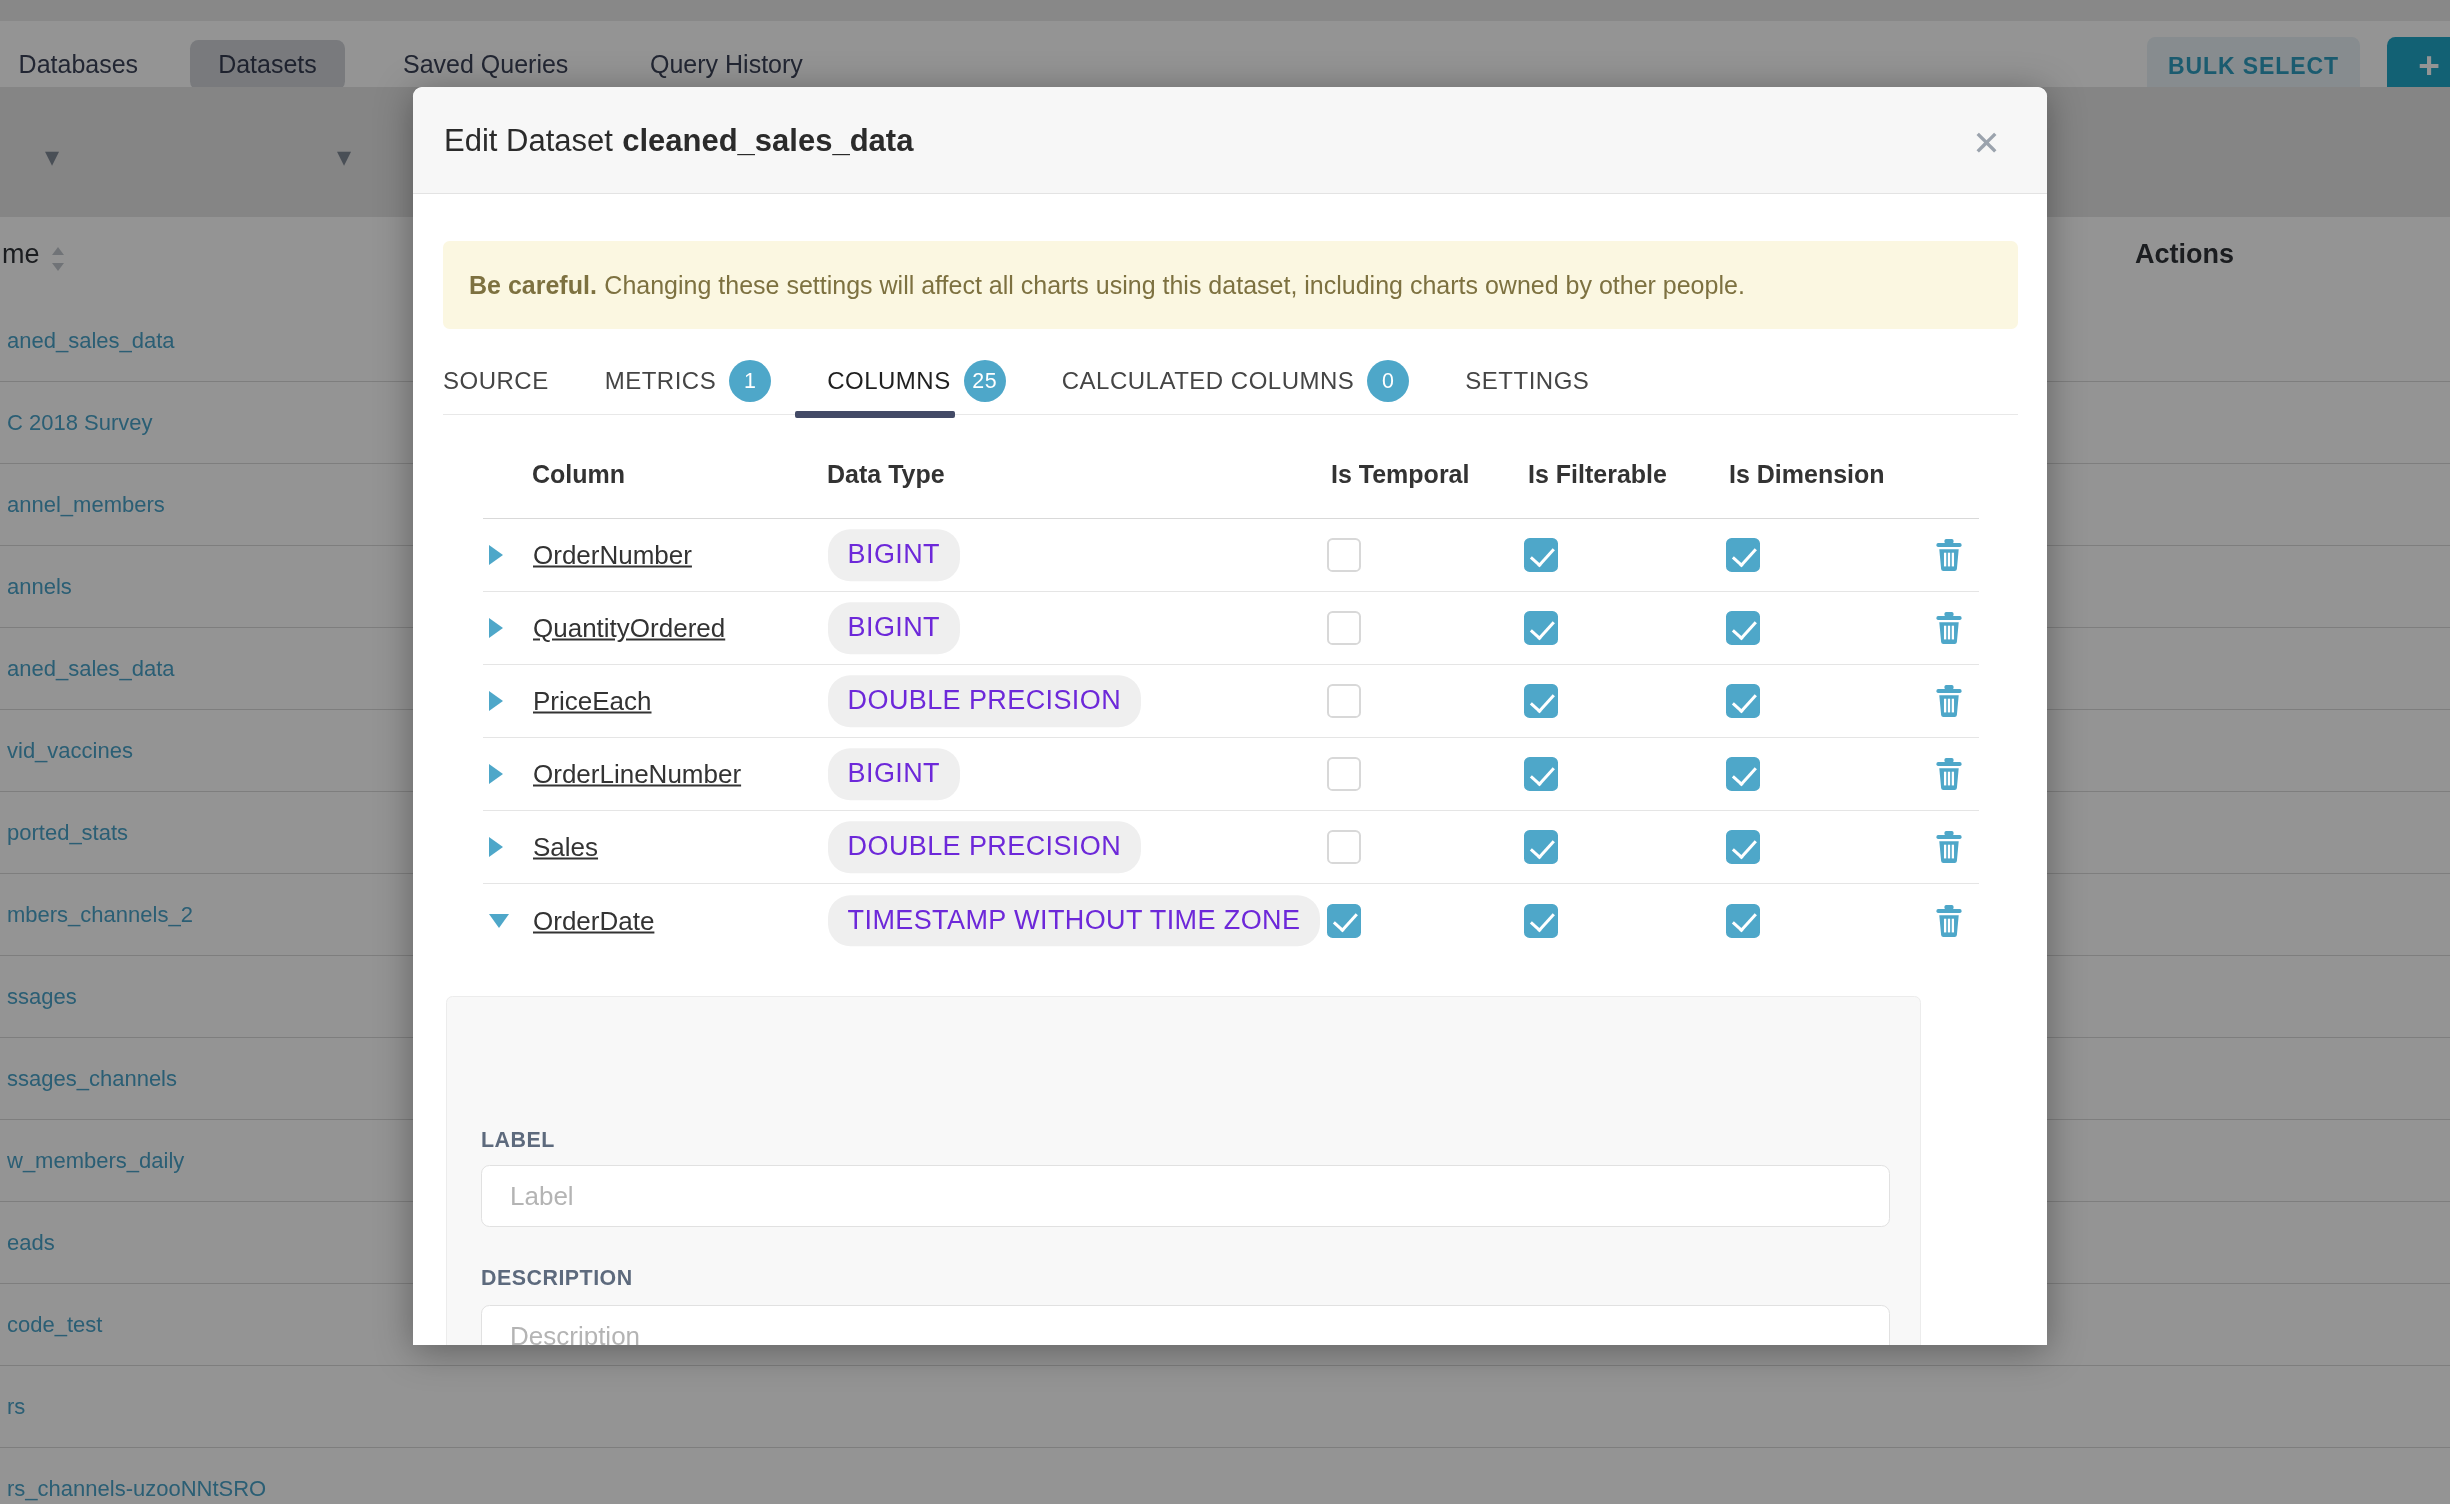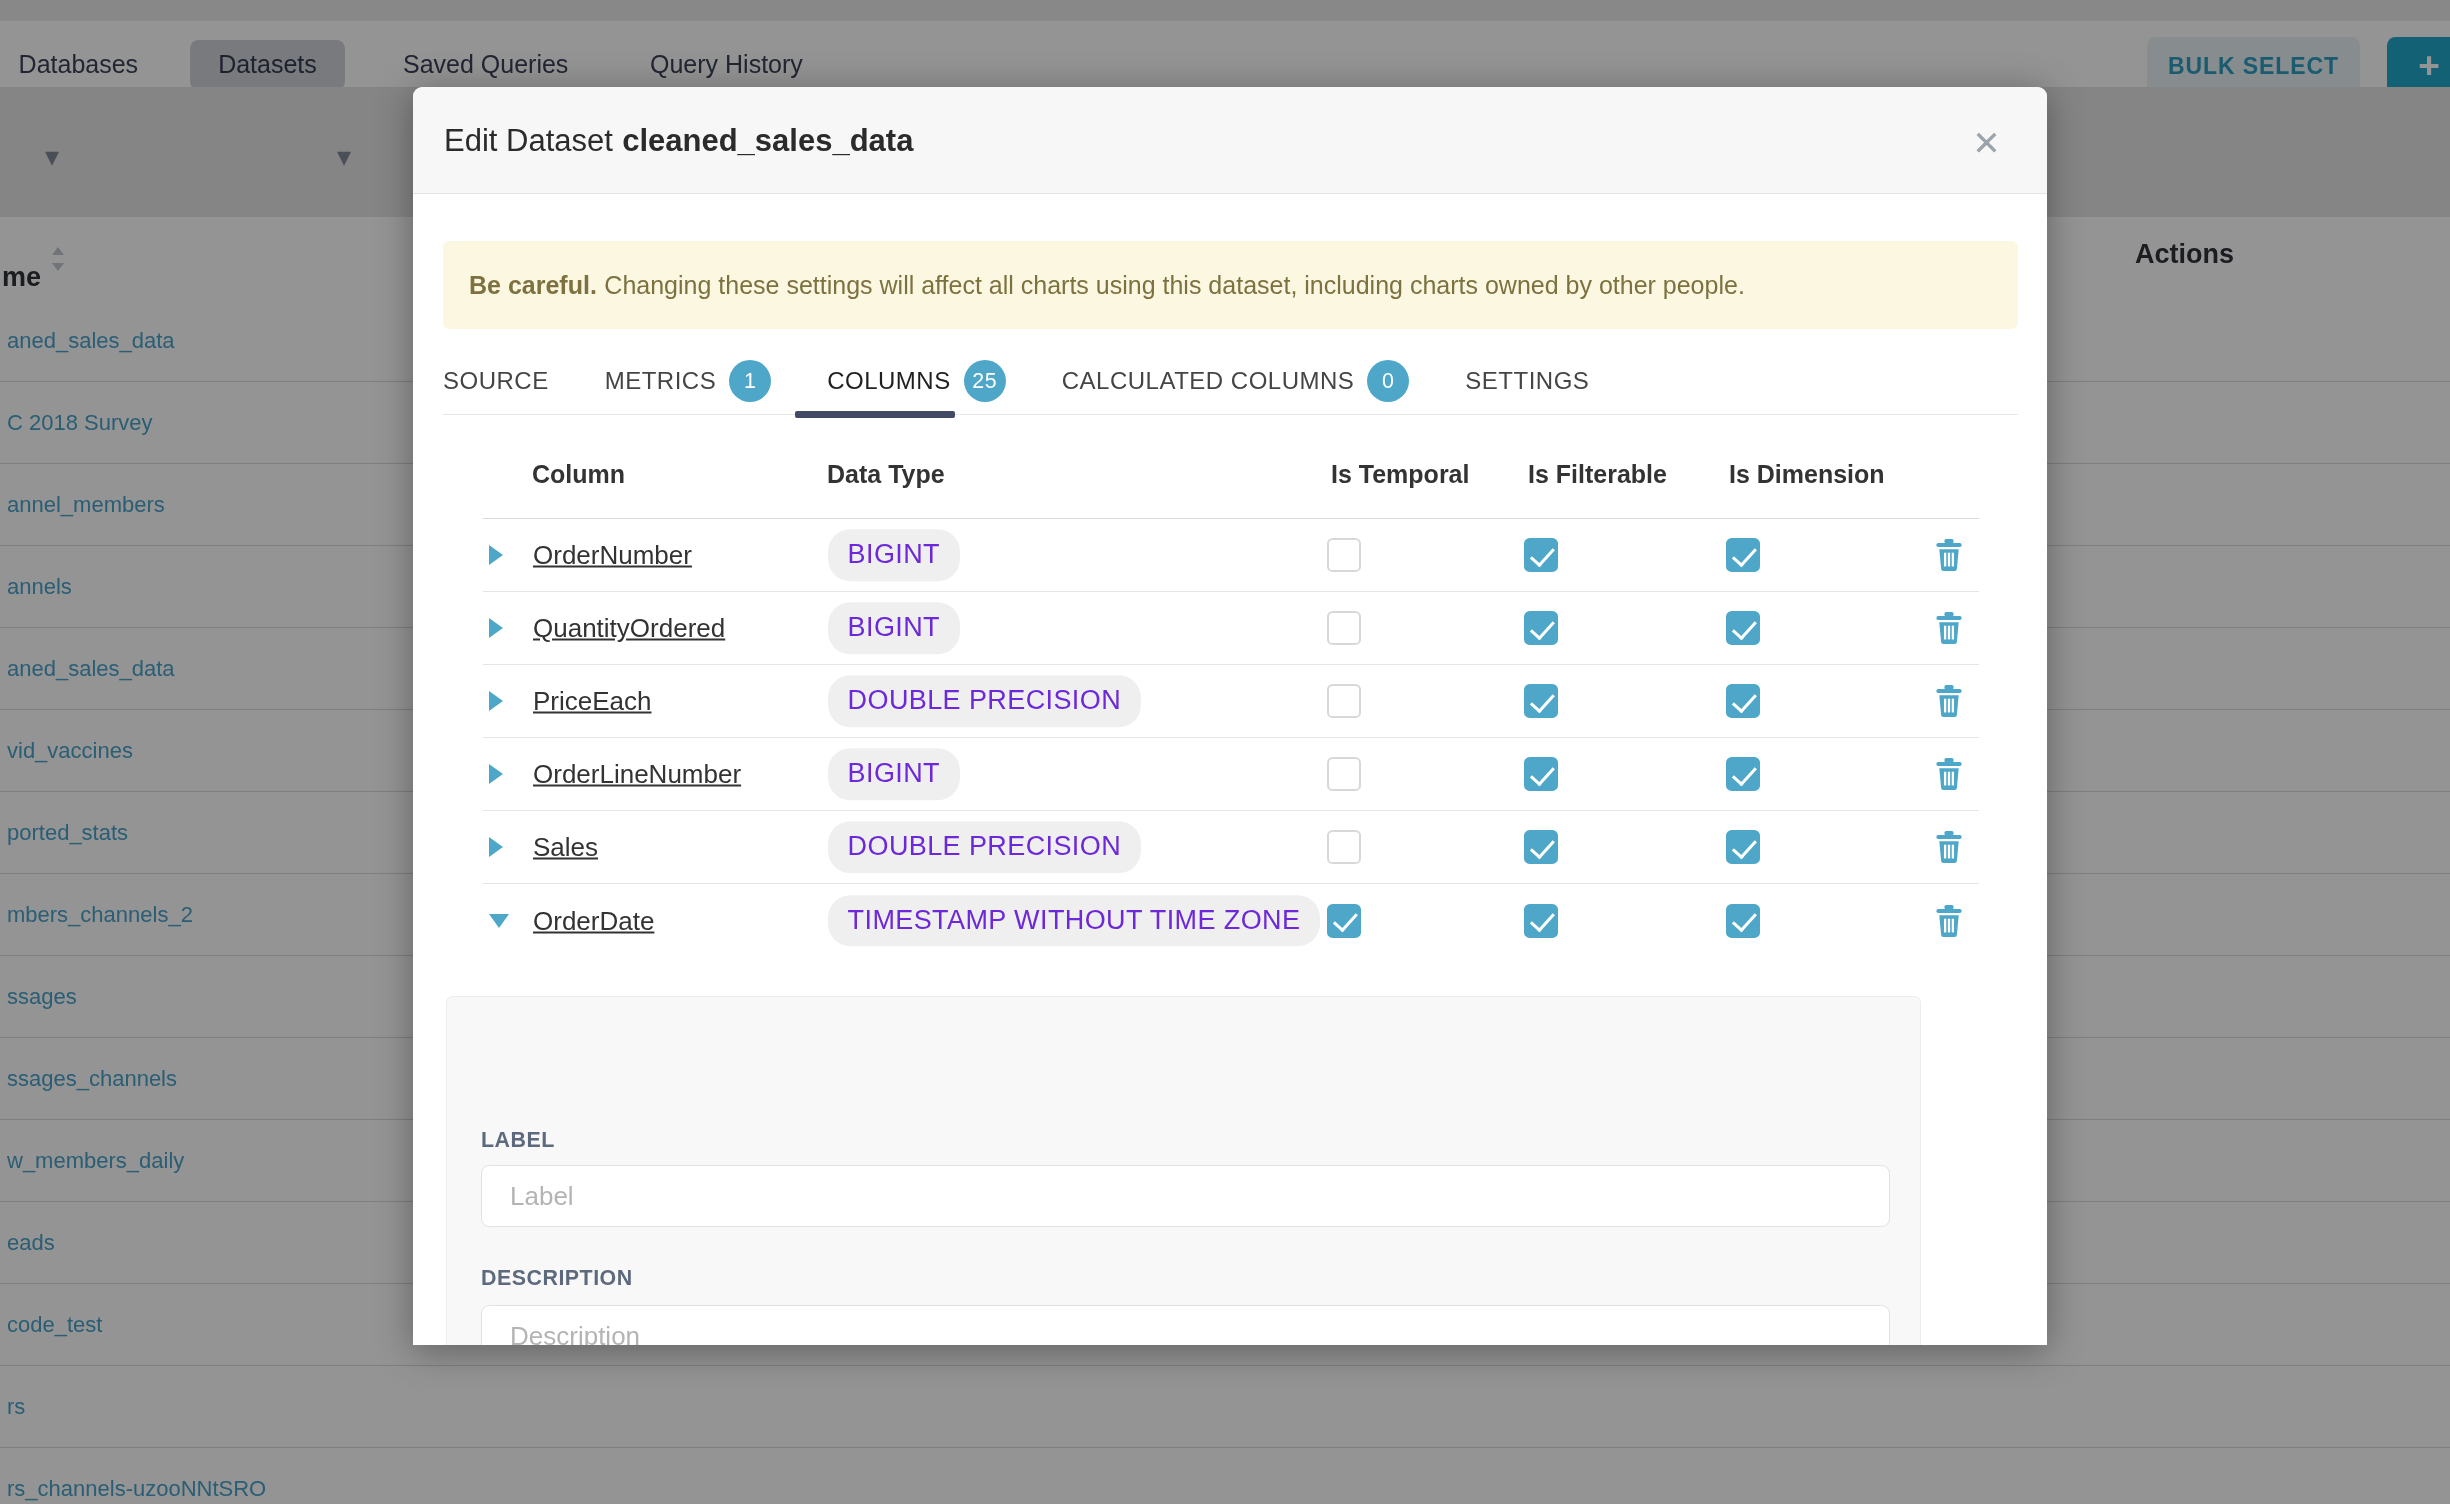--- a/index.html
+++ b/index.html
@@ -25,21 +25,21 @@
             font-size:23px; font-weight:bold; letter-spacing:0.9px; color:var(--bulk-text);}
   .add-btn{position:absolute; left:2387px; top:16px; width:84px; height:58px; background:var(--primary);
            border-radius:8.4px; display:flex; align-items:center; justify-content:center;
            font-size:37px; font-weight:bold; color:#fff;}
   .filterbar{position:absolute; left:0; top:87px; width:2450px; height:131px; background:#E5E5E5;}
   .mini-caret{position:absolute; font-size:28px; color:#7E8894; line-height:1;}
   .db-label{position:absolute; left:103px; top:145px; font-size:25px; font-weight:bold; color:#3A4150;}
   .db-value{position:absolute; left:241px; top:145px; font-size:25px; color:#4A5160;}
   .card{position:absolute; left:0; top:217px; width:2450px; height:1287px; background:#FFFFFF;}
   .bg-header{position:absolute; top:0; left:0; width:2450px; height:83px;}
-  .bg-header .name-h{position:absolute; left:1.9px; top:22.4px; font-size:27px; font-weight:bold; color:#2F3338;margin-top:23px;}
+  .bg-header .name-h{position:absolute; left:1.9px; top:22.4px; font-size:27px; font-weight:normal; color:#2F3338;}
   .sorter{position:absolute; left:52px; top:26px; width:13px; height:32px;}
   .sorter i{position:absolute; left:0; width:0; height:0; border-left:6.5px solid transparent; border-right:6.5px solid transparent;}
   .sorter .up{top:3.7px; border-bottom:8.4px solid #C2C7CE;}
   .sorter .dn{bottom:3.7px; border-top:8.4px solid #C2C7CE;}
   .bg-header .actions-h{position:absolute; left:2135px; top:22.4px; font-size:27px; font-weight:bold; color:#2F3338;}
   .bg-rows{position:absolute; left:0; top:83px; width:2450px; height:1205px; overflow:hidden;}
   .bg-row{position:relative; width:2450px; height:82px; border-bottom:1.9px solid #DADADA;
           display:flex; align-items:center;}
   .bg-link{margin-left:7px; font-size:22px; color:var(--link); white-space:nowrap;text-align:center;}
 

